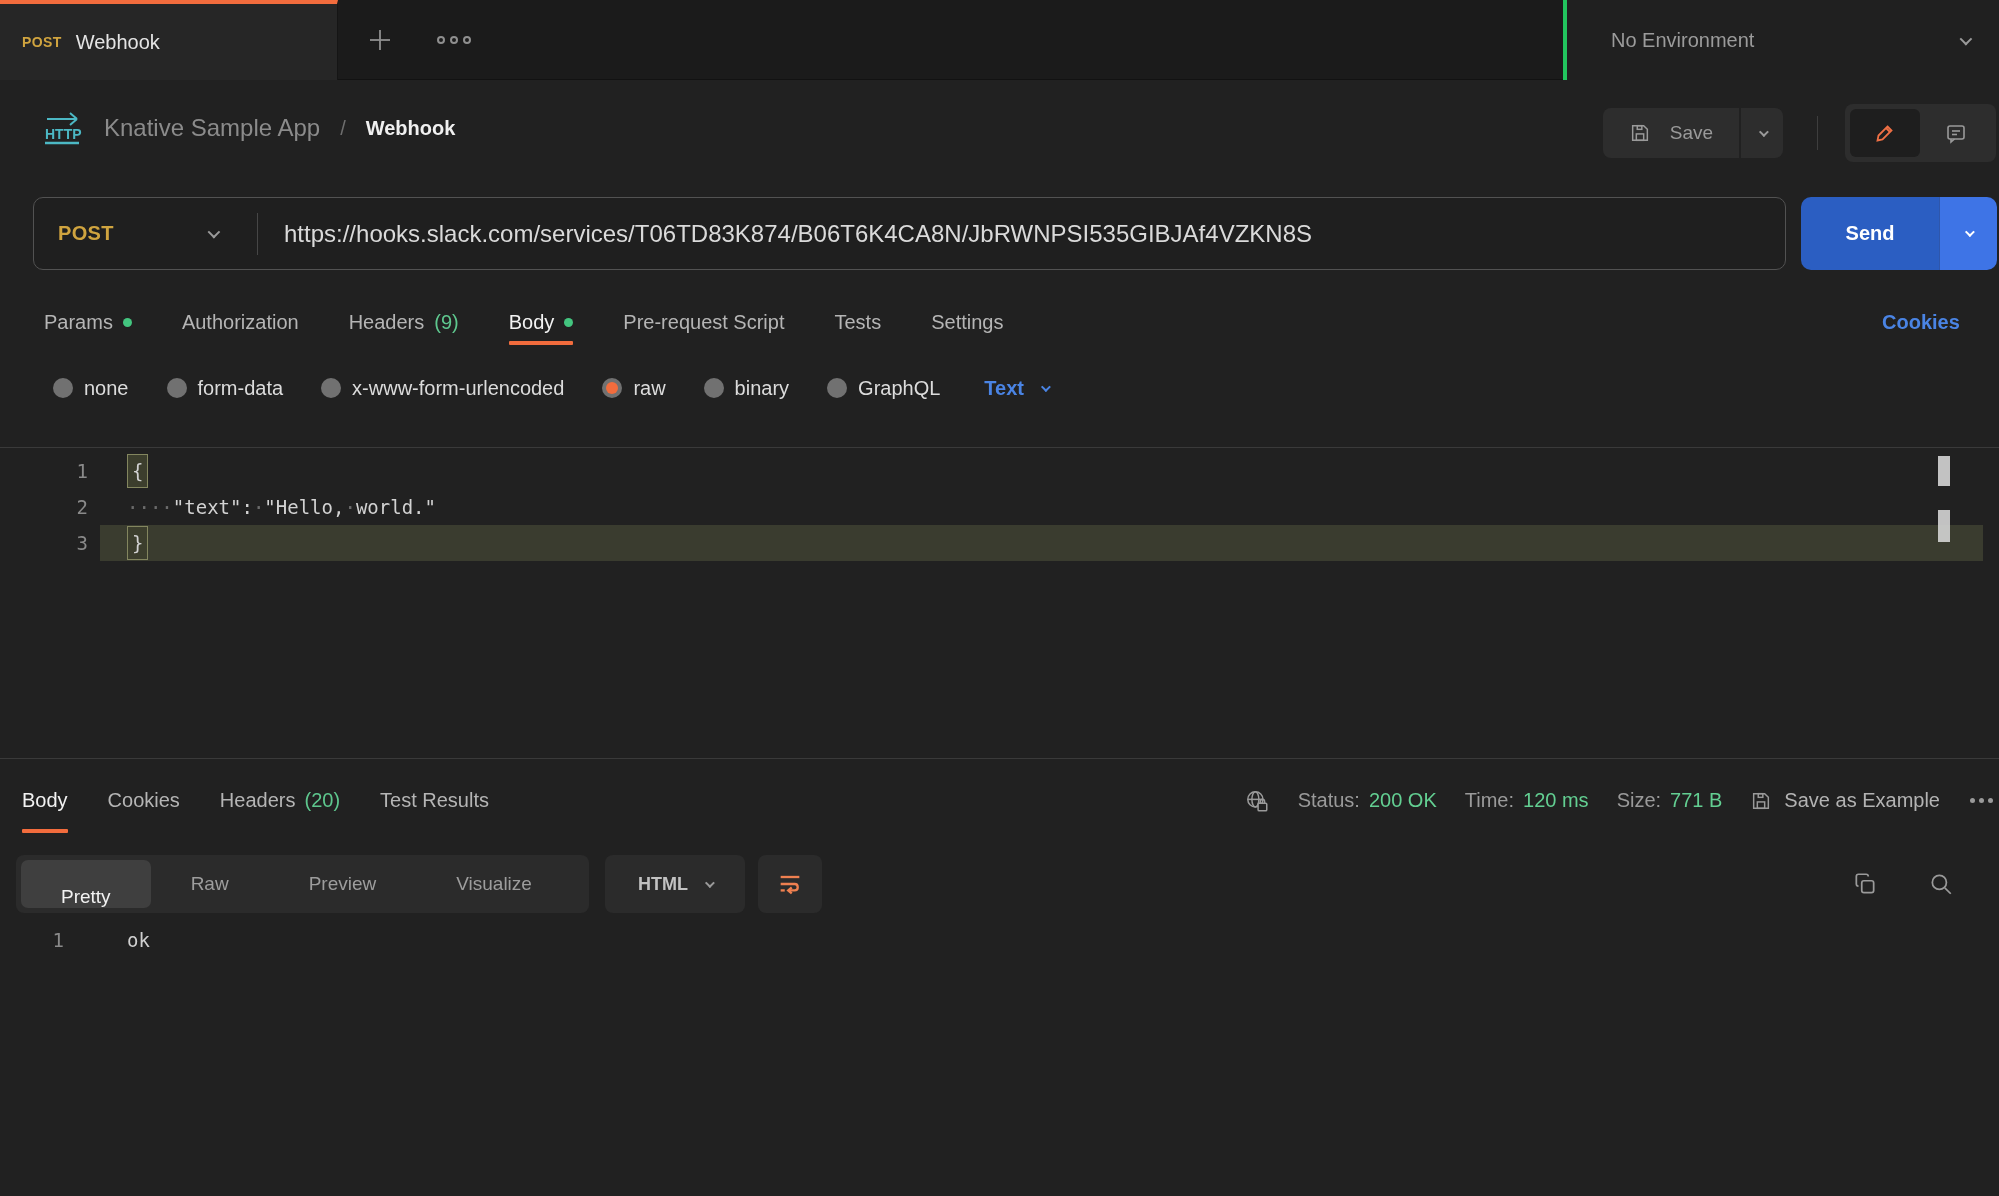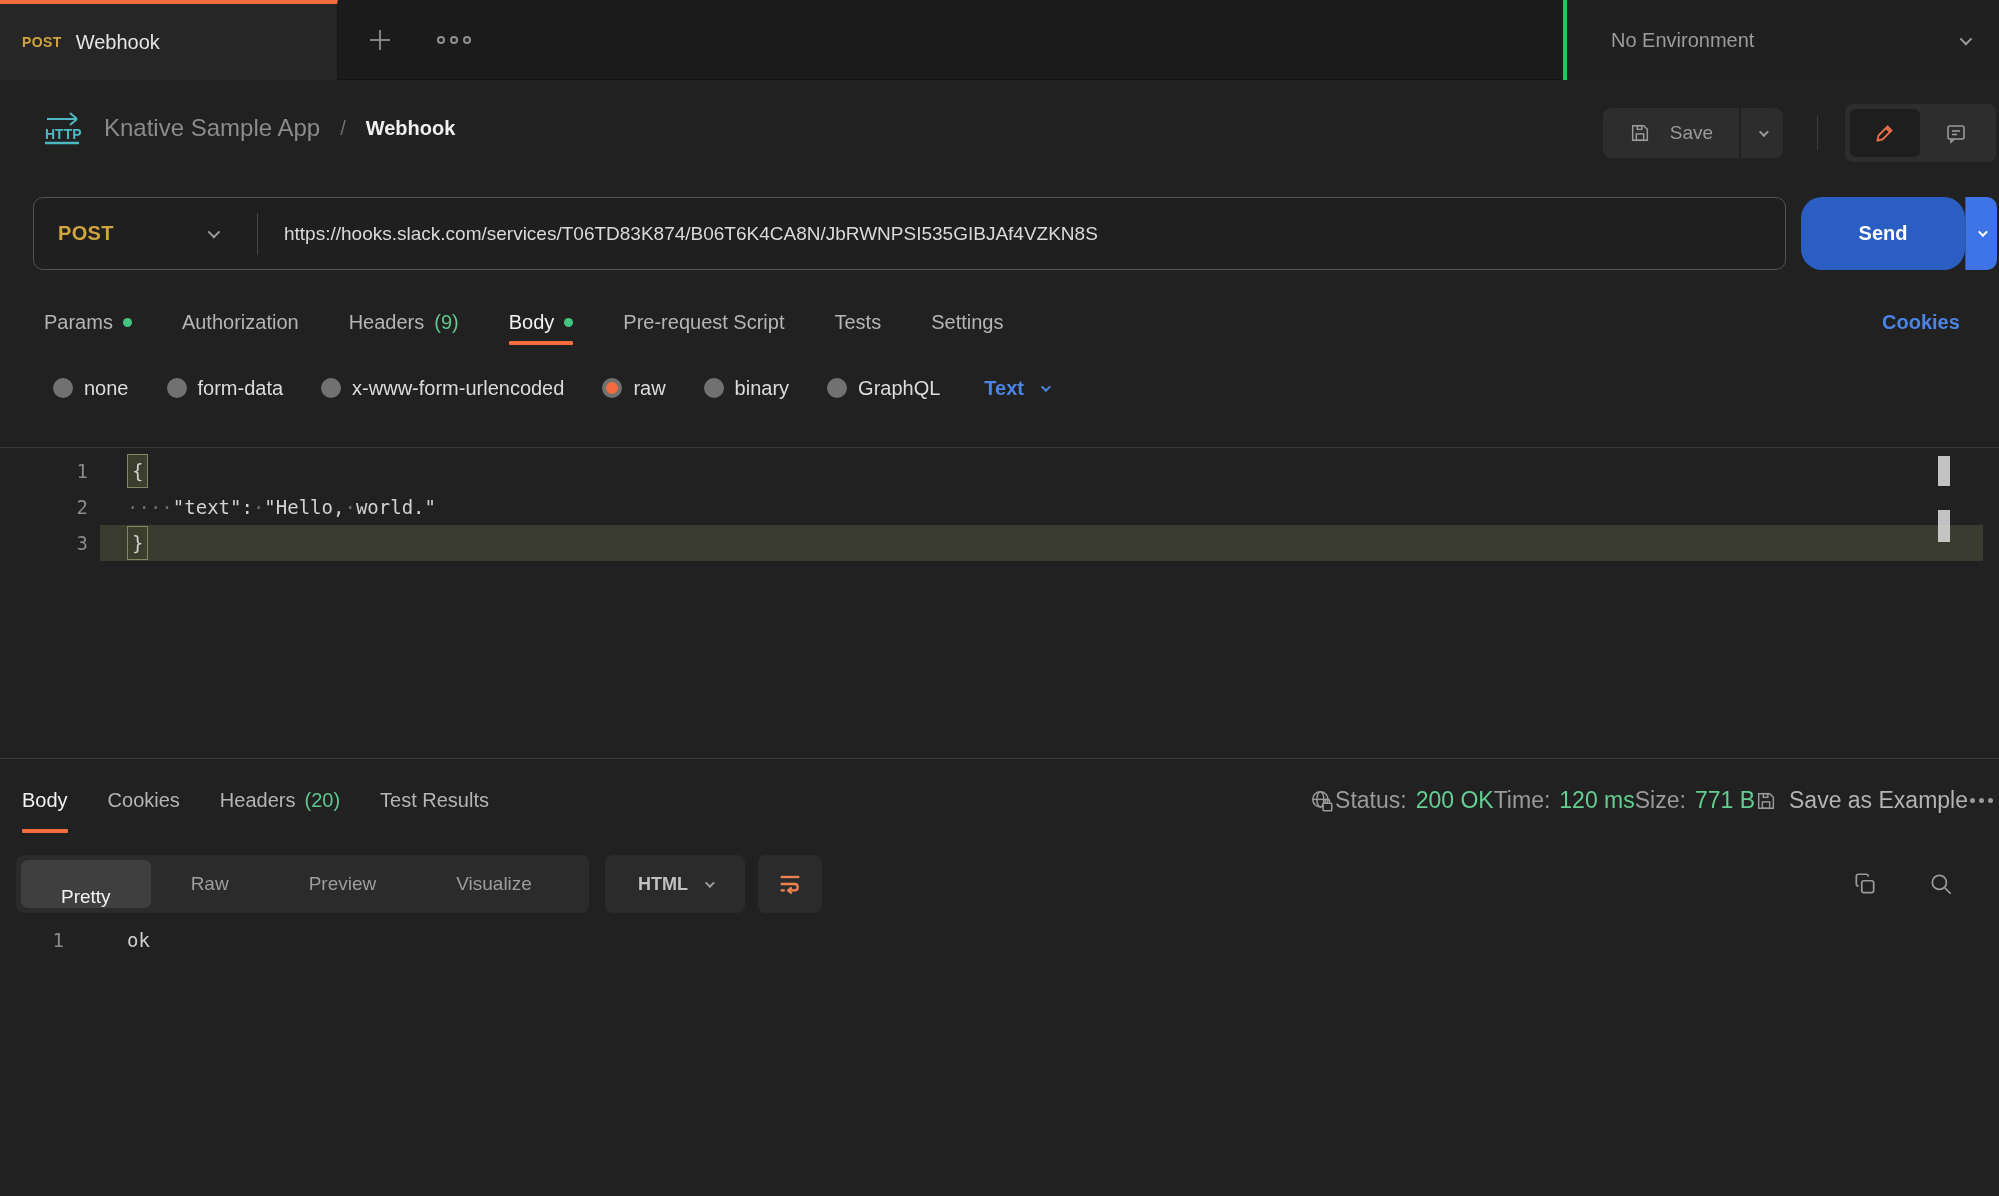--- a/index.html
+++ b/index.html
@@ -48,24 +48,24 @@
   .edit-btn { flex:1; background:#1e1e1e; border-radius:6px; display:flex; align-items:center; justify-content:center; }
   .comment-btn { flex:1; display:flex; align-items:center; justify-content:center; }
 
   
   .request-bar { position:absolute; top:197px; left:33px; width:1753px; height:73px; background:#1f1f1f;
                  border:1px solid #525252; border-radius:10px; display:flex; align-items:center; }
   .method-select { width:223px; height:100%; display:flex; align-items:center; padding-left:24px; gap:0; position:relative; }
   .method-label { color:#d0a43f; font-size:20px; font-weight:700; letter-spacing:.3px; }
   .method-select .caret { position:absolute; right:40px; }
   .method-divider { width:1px; height:42px; background:#464646; }
-  .url-input { flex:1; padding-left:26px; color:#dadada; font-size:19px; white-space:nowrap; overflow:hidden; }
+  .url-input { flex:1; padding-left:26px; color:#dadada; font-size:24px; white-space:nowrap; overflow:hidden; }
   .send-group { position:absolute; top:197px; left:1801px; width:196px; height:73px; display:flex; border-radius:10px; overflow:hidden; }
-  .send-main { width:164px; background:#2b5ec2; color:#fff; font-size:20px; font-weight:600;
-               display:flex; align-items:center; justify-content:center;border-radius:21px; }
+  .send-main { width:138px; background:#2b5ec2; color:#fff; font-size:20px; font-weight:600;
+               display:flex; align-items:center; justify-content:center; }
   .send-chev { flex:1; background:#3e74e6; border-left:1px solid rgba(0,0,0,.25); display:flex; align-items:center; justify-content:center; }
 
   
   .rtabs { position:absolute; top:299px; left:44px; height:46px; display:flex; gap:50px; align-items:center; }
   .rtab { position:relative; height:100%; display:flex; align-items:center; gap:10px; color:#b5b5b5; font-size:20px; cursor:default; }
   .rtab.active { color:#f2f2f2; }
   .rtab.active::after { content:''; position:absolute; left:0; right:0; bottom:0; height:4px; background:#f26c3d; border-radius:1px; }
   .gdot { width:9px; height:9px; border-radius:50%; background:#43c57f; }
   .count { color:#5ec78e; }
   .cookies-link { position:absolute; top:299px; left:1882px; height:46px; display:flex; align-items:center;
@@ -92,21 +92,21 @@
   .smark.m1 { top:8px; height:30px; }
   .smark.m2 { top:62px; height:32px; }
 
   
   .resp-head { position:absolute; top:765px; left:0; right:0; height:71px; }
   .resp-tabs { position:absolute; left:22px; top:0; height:71px; display:flex; gap:40px; align-items:center; }
   .resp-tab { position:relative; height:100%; display:flex; align-items:center; gap:9px; color:#b5b5b5; font-size:20px; }
   .resp-tab.active { color:#f2f2f2; }
   .resp-tab.active::after { content:''; position:absolute; left:0; right:0; bottom:3px; height:4px; background:#f26c3d; border-radius:1px; }
   .resp-meta { position:absolute; left:1142px; right:4px; top:0; height:71px; display:flex; align-items:center;
-               justify-content:flex-end; font-size:23px; }
+               justify-content:flex-end; gap:28px; font-size:20px; }
   .meta-pair { display:flex; align-items:center; gap:9px; white-space:nowrap; }
   .meta-label { color:#9a9a9a; }
   .meta-value { color:#63cf92; }
   .save-example { display:flex; align-items:center; gap:12px; color:#b3b3b3; white-space:nowrap; }
   .respdots-btn { display:flex; align-items:center; gap:4px; padding:4px 2px; }
   .dot { width:5px; height:5px; border-radius:50%; background:#9a9a9a; }
 
   
   .resp-toolbar { position:absolute; top:855px; left:16px; right:0; height:62px; }
   .seg { position:absolute; left:0; top:0; width:573px; height:58px; background:#2b2b2b; border-radius:8px; display:flex; padding:5px; }

